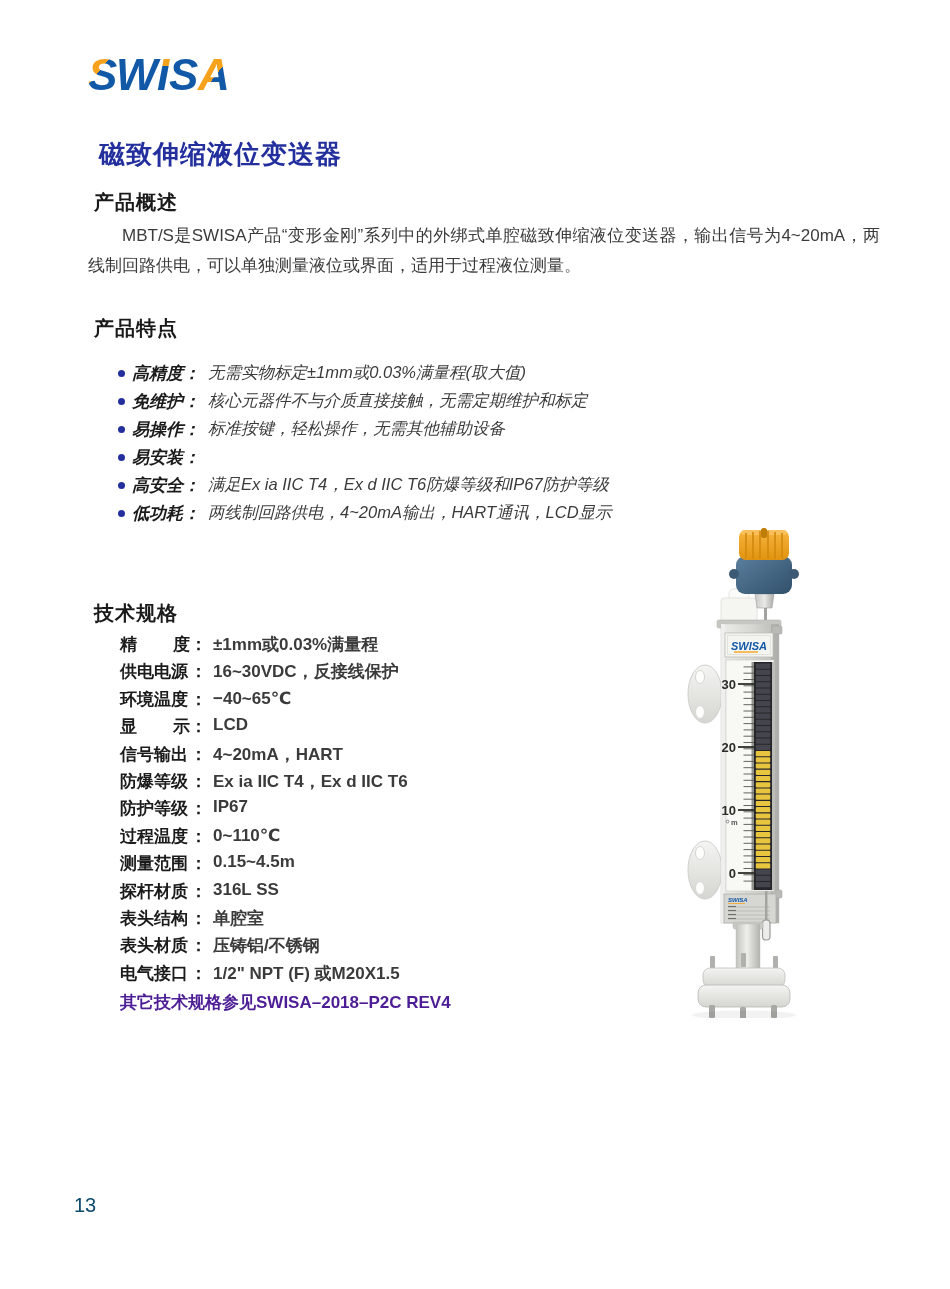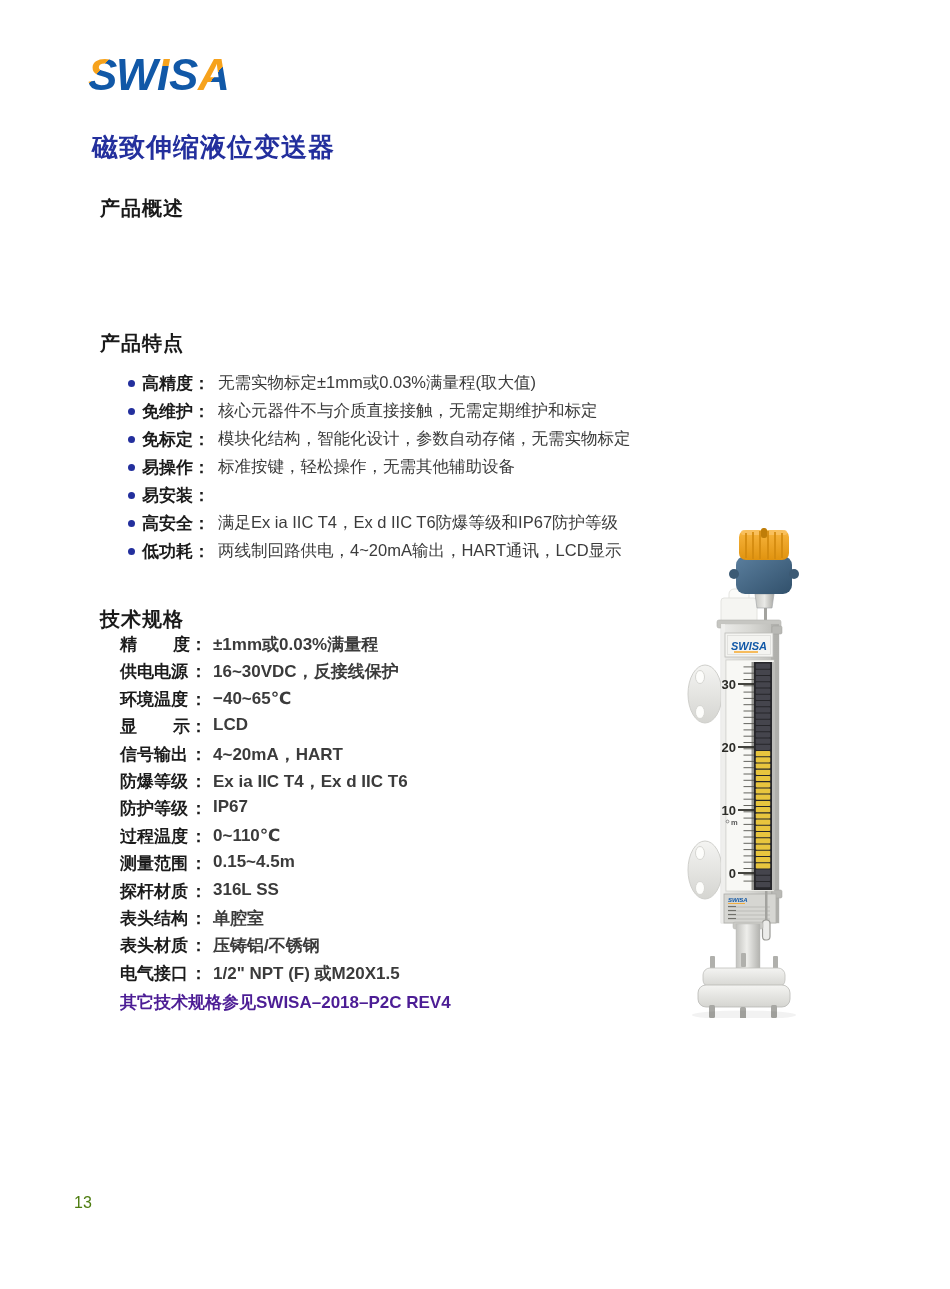--- a/index.html
+++ b/index.html
@@ -10,57 +10,57 @@
     --heading:#1a1a1a;
   }
   *{box-sizing:border-box;}
   html,body{margin:0;padding:0;background:#ffffff;}
   .page{
     position:relative;width:950px;height:1289px;background:#fff;overflow:hidden;
     font-family:"Liberation Sans","DejaVu Sans",sans-serif;color:var(--text);
   }
   .logo{position:absolute;left:86px;top:48px;}
   .doc-title{
-    position:absolute;left:88px;top:126px;margin:4px;
+    position:absolute;left:88px;top:126px;margin:11px;
     font-size:26px;font-weight:bold;color:var(--accent-blue);letter-spacing:1px;
   }
   .sec-heading{
-    position:absolute;left:88px;margin:12px;
+    position:absolute;left:88px;margin:6px;
     font-size:20px;font-weight:bold;color:var(--heading);letter-spacing:1px;
   }
   .h-overview{top:183px;}
-  .h-features{top:318px;}
+  .h-features{top:309px;}
   .h-specs{top:594px;}
   .overview-body{
     position:absolute;left:88px;top:221px;width:792px;margin:0;
     font-size:17px;line-height:30px;text-align:justify;text-indent:2em;color:var(--text);
   }
   .features{
-    position:absolute;left:88px;top:355px;margin:14px;padding:0;list-style:none;width:560px;
+    position:absolute;left:88px;top:355px;margin:4px;padding:0;list-style:none;width:560px;font-style:italic;
   }
   .features li{display:flex;align-items:center;height:28px;padding-left:26px;}
   .f-dot{width:7px;height:7px;border-radius:50%;background:var(--accent-blue);margin-right:7px;flex:0 0 auto;}
   .f-label{width:76px;flex:0 0 auto;font-size:17px;font-weight:bold;color:#1b1b1b;}
   .f-desc{font-size:16.5px;color:var(--text);white-space:nowrap;}
   .specs{position:absolute;left:88px;top:633px;width:520px;}
   .spec-row{display:flex;align-items:flex-start;height:27.4px;padding-left:32px;font-size:17px;}
   .spec-label{display:inline-block;width:70px;flex:0 0 auto;font-weight:bold;color:#1b1b1b;}
   .sp-just{text-align:justify;text-align-last:justify;}
   .spec-colon{font-weight:bold;color:#1b1b1b;flex:0 0 auto;}
   .spec-value{margin-left:6px;color:var(--text);white-space:nowrap;font-weight:bold;}
   .spec-footnote{
     display:flex;align-items:center;height:27.4px;padding-left:32px;
     font-size:17px;font-weight:bold;color:#4c1d95;
   }
   .figure{position:absolute;left:655px;top:516px;width:250px;height:502px;}
   .figure svg{display:block;}
   .figure text{font-family:"Liberation Sans","DejaVu Sans",sans-serif;}
   .scale-num{font-size:13px;font-weight:bold;fill:#2c2c28;}
   .page-number{
-    position:absolute;left:74px;top:1194px;font-size:16px;color:#4d7c0f;text-align:right;
+    position:absolute;left:74px;top:1194px;font-size:20px;color:#0c4a6e;text-align:right;
   }
 </style>
 </head>
 <body>
 
 <div class="page">
 
   <div class="logo">
     <svg width="170" height="54" viewBox="0 0 170 54">
       <defs>
@@ -83,37 +83,33 @@
         <text x="71" y="42" fill="url(#lgI)">I</text>
         <text x="83" y="42" fill="#1158a7">S</text>
         <text x="112" y="42" fill="url(#lgA)">A</text>
       </g>
     </svg>
   </div>
 
   <h1 class="doc-title">磁致伸缩液位变送器</h1>
 
   <h2 class="sec-heading h-overview">产品概述</h2>
+  <p class="overview-body">MBT/S是SWISA产品“变形金刚”系列中的外绑式单腔磁致伸缩液位变送器，输出信号为4~20mA，两线制回路供电，可以单独测量液位或界面，适用于过程液位测量。</p>
 
   <h2 class="sec-heading h-features">产品特点</h2>
   <ul class="features">
     <li>
         <span class="f-dot"></span>
         <span class="f-label"><span>高精度</span><span>：</span></span>
         <span class="f-desc">无需实物标定±1mm或0.03%满量程(取大值)</span>
       </li>
     <li>
         <span class="f-dot"></span>
         <span class="f-label"><span>免维护</span><span>：</span></span>
         <span class="f-desc">核心元器件不与介质直接接触，无需定期维护和标定</span>
-      </li>
-    <li>
-        <span class="f-dot"></span>
-        <span class="f-label"><span>免标定</span><span>：</span></span>
-        <span class="f-desc">模块化结构，智能化设计，参数自动存储，无需实物标定</span>
       </li>
     <li>
         <span class="f-dot"></span>
         <span class="f-label"><span>易操作</span><span>：</span></span>
         <span class="f-desc">标准按键，轻松操作，无需其他辅助设备</span>
       </li>
     <li>
         <span class="f-dot"></span>
         <span class="f-label"><span>易安装</span><span>：</span></span>
       </li>

